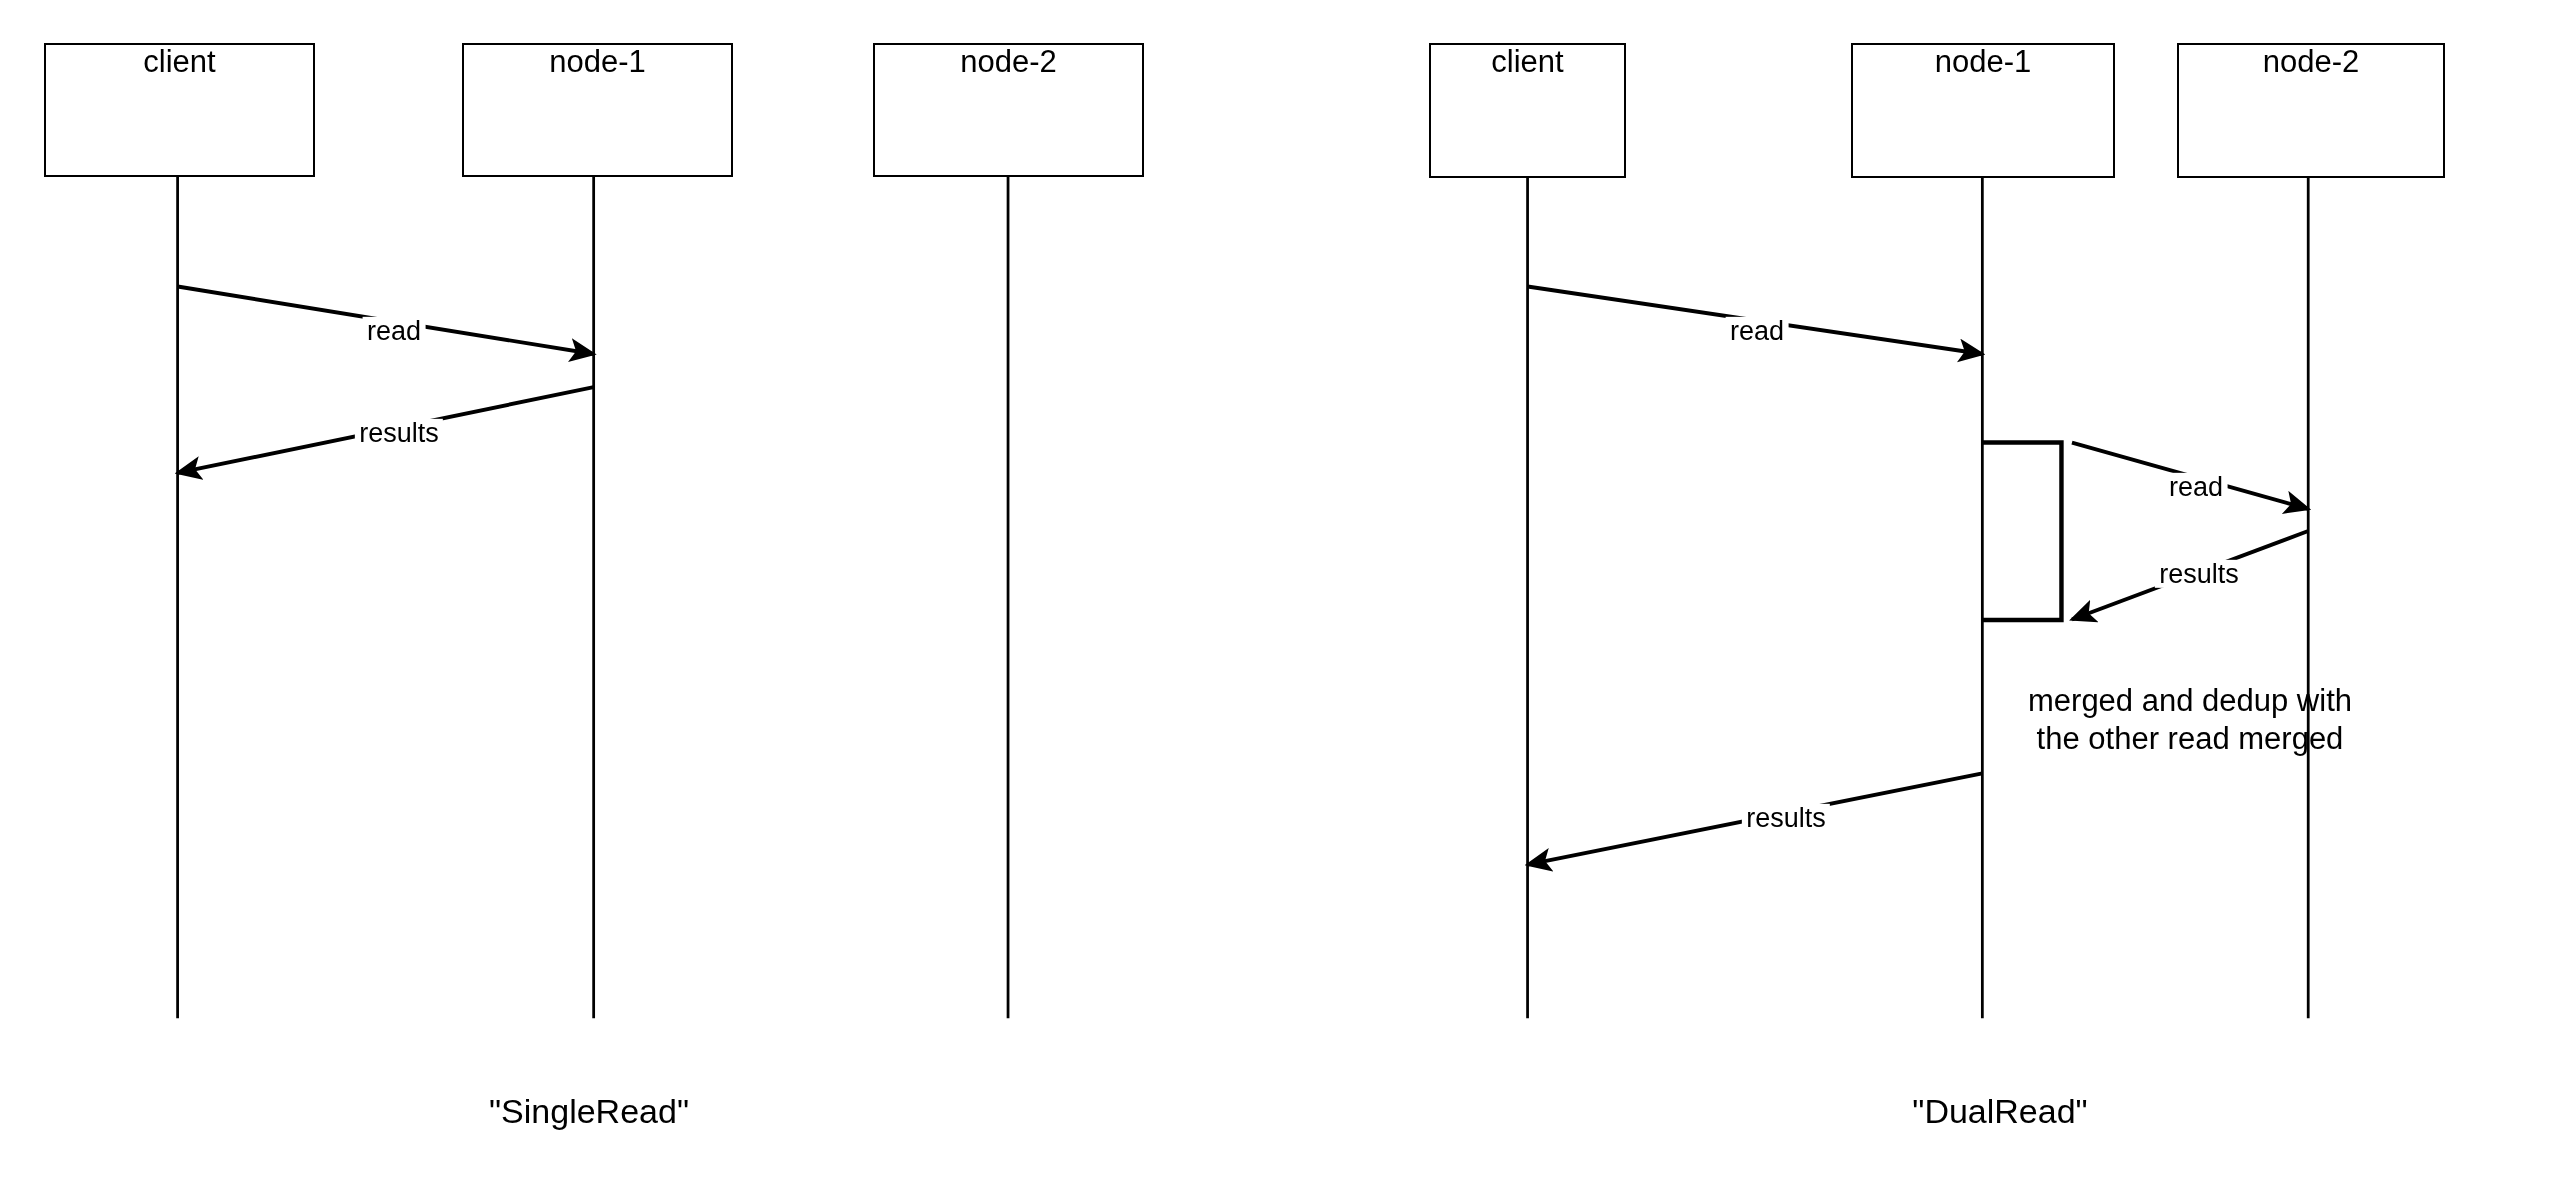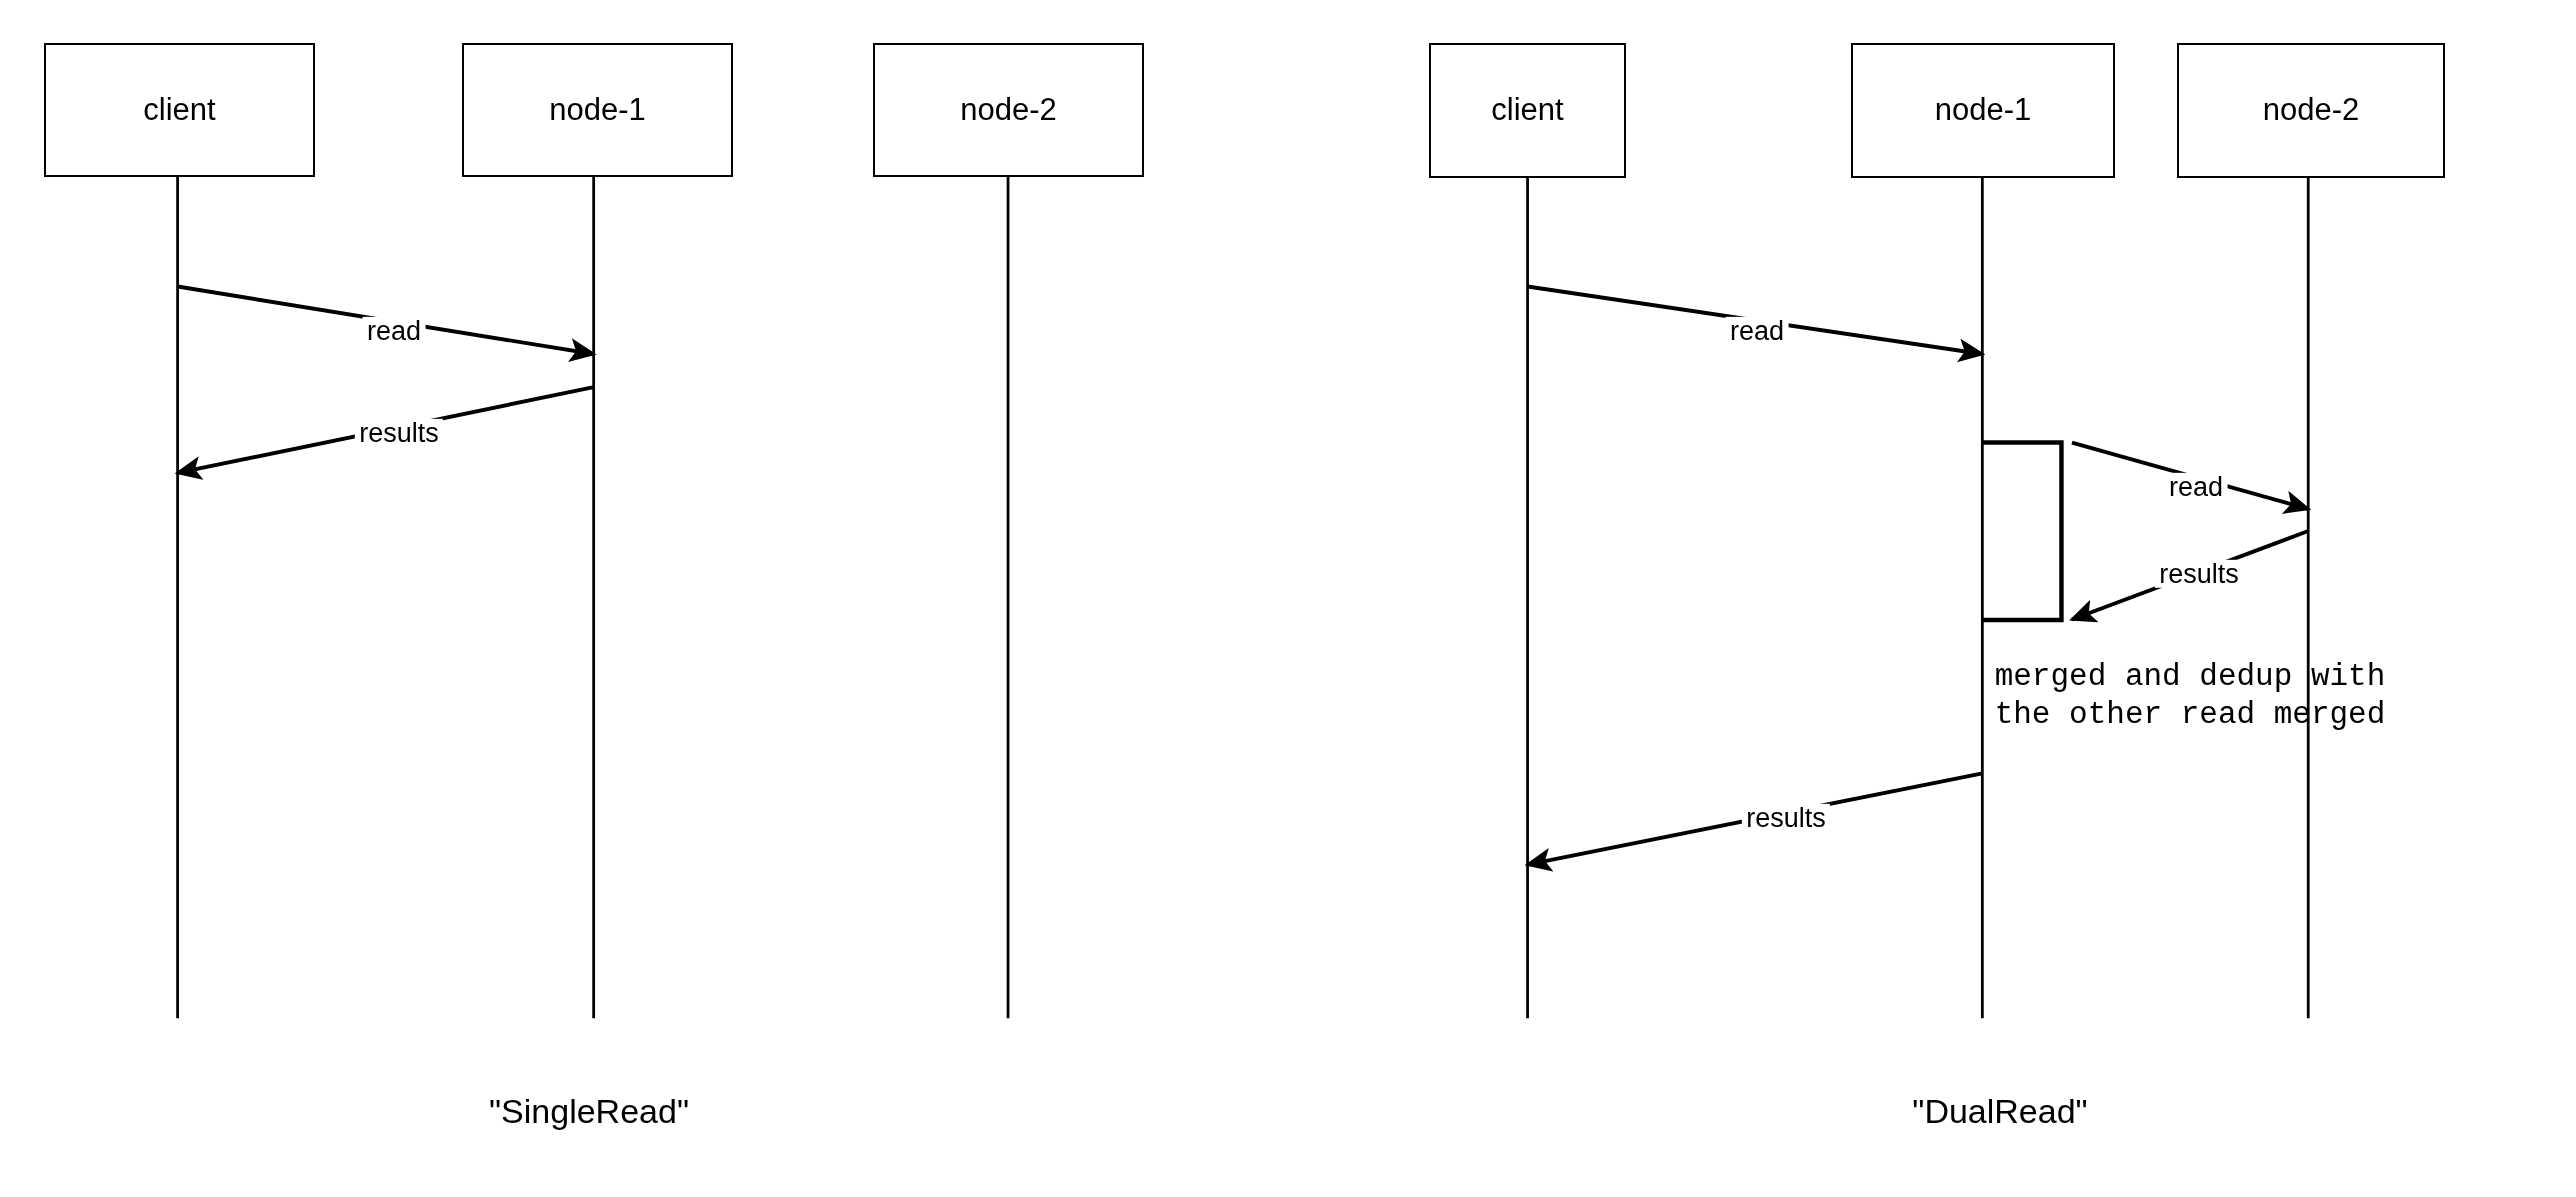--- a/index.html
+++ b/index.html
@@ -33,21 +33,21 @@
     width: 2576px;
     height: 1197px;
     overflow: visible;
   }
   .participant-box {
     position: absolute;
     box-sizing: border-box;
     border: 2.2px solid #000000;
     background: #ffffff;
     display: flex;
-    align-items: center;
+    align-items: flex-start;
     justify-content: center;
   }
   .participant-label {
     font-family: "Liberation Sans", sans-serif;
     font-size: 31px;
     line-height: 1.1;
     color: #000000;
     white-space: nowrap;
   }
   .msg-label {
@@ -57,27 +57,28 @@
     line-height: 1.05;
     color: #000000;
     background: #ffffff;
     white-space: nowrap;
     padding: 0 4.4px;
     transform: translate(-50%, -50%);
     text-align: center;
   }
   .note-text {
     position: absolute;
-    font-family: Liberation Mono, monospace;
+    font-family: Liberation Sans, sans-serif;
     font-size: 31px;
     line-height: 1.22;
     color: #000000;
     white-space: nowrap;
     text-align: center;
     transform: translateX(-50%);
+    margin-top: 24px;
   }
   .caption {
     position: absolute;
     font-family: "Liberation Sans", sans-serif;
     font-size: 34px;
     line-height: 1.1;
     color: #000000;
     white-space: nowrap;
     transform: translateX(-50%);
   }

